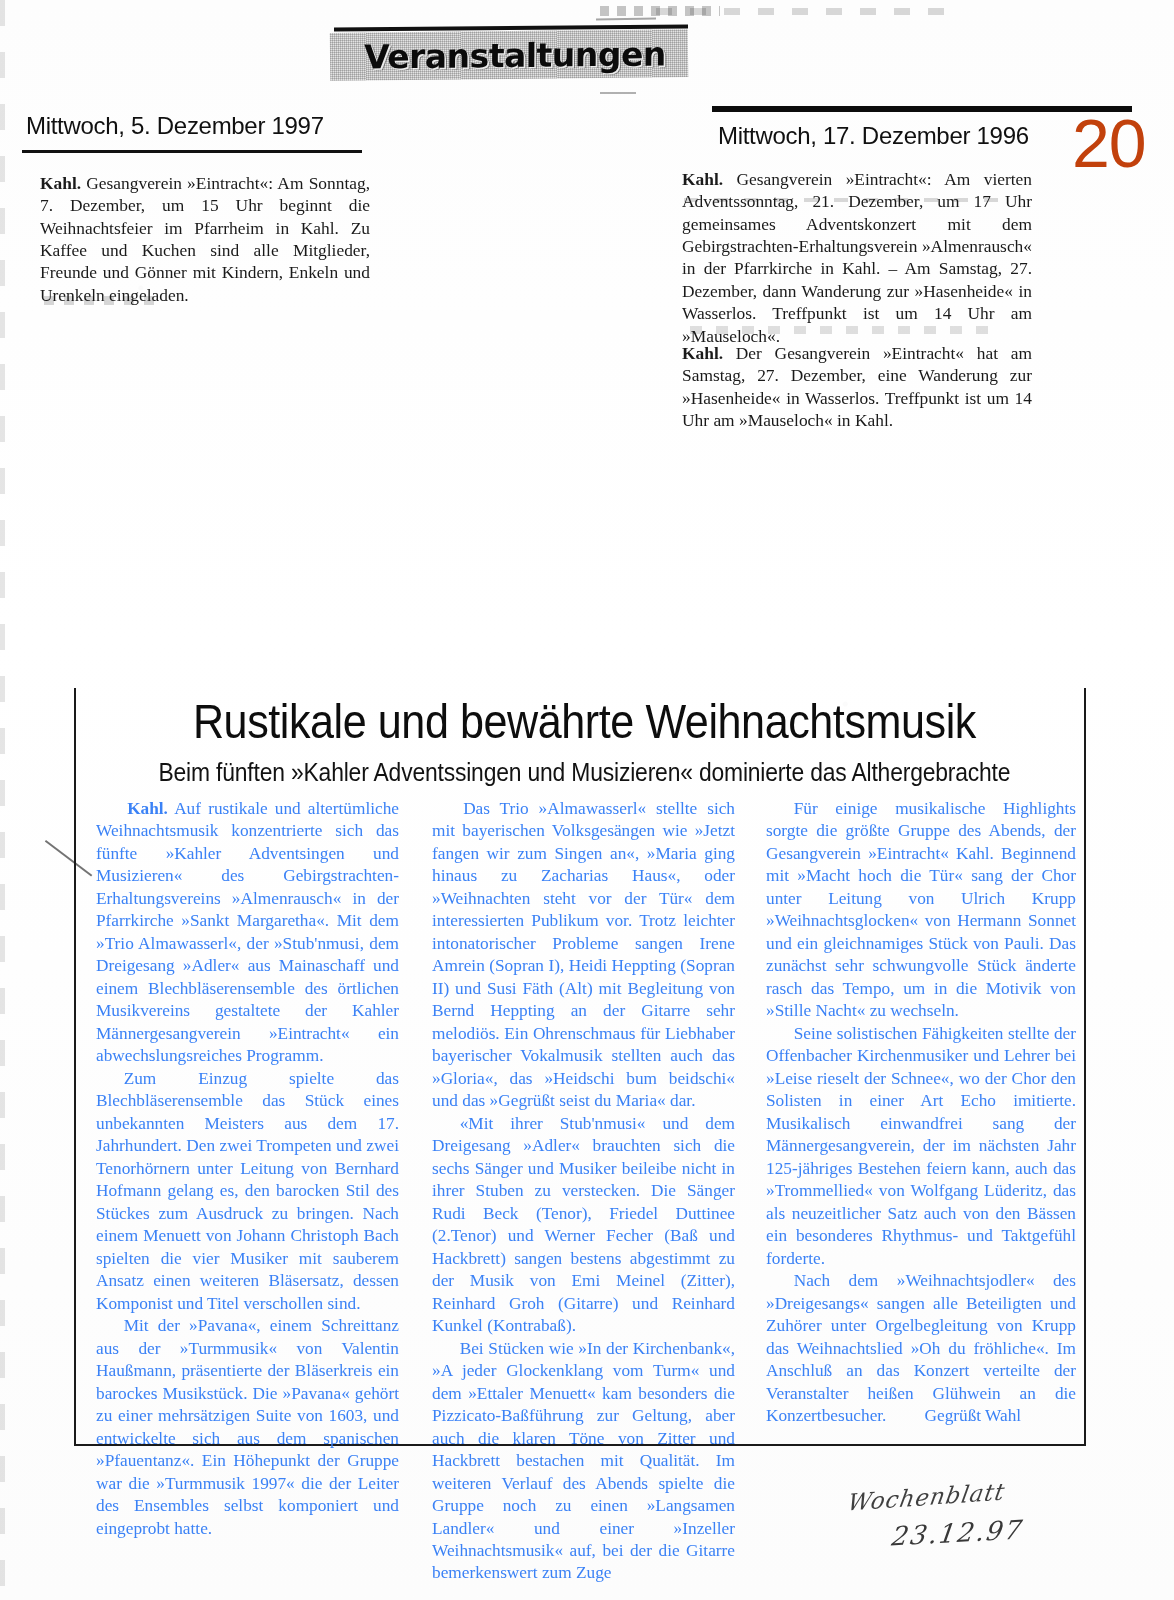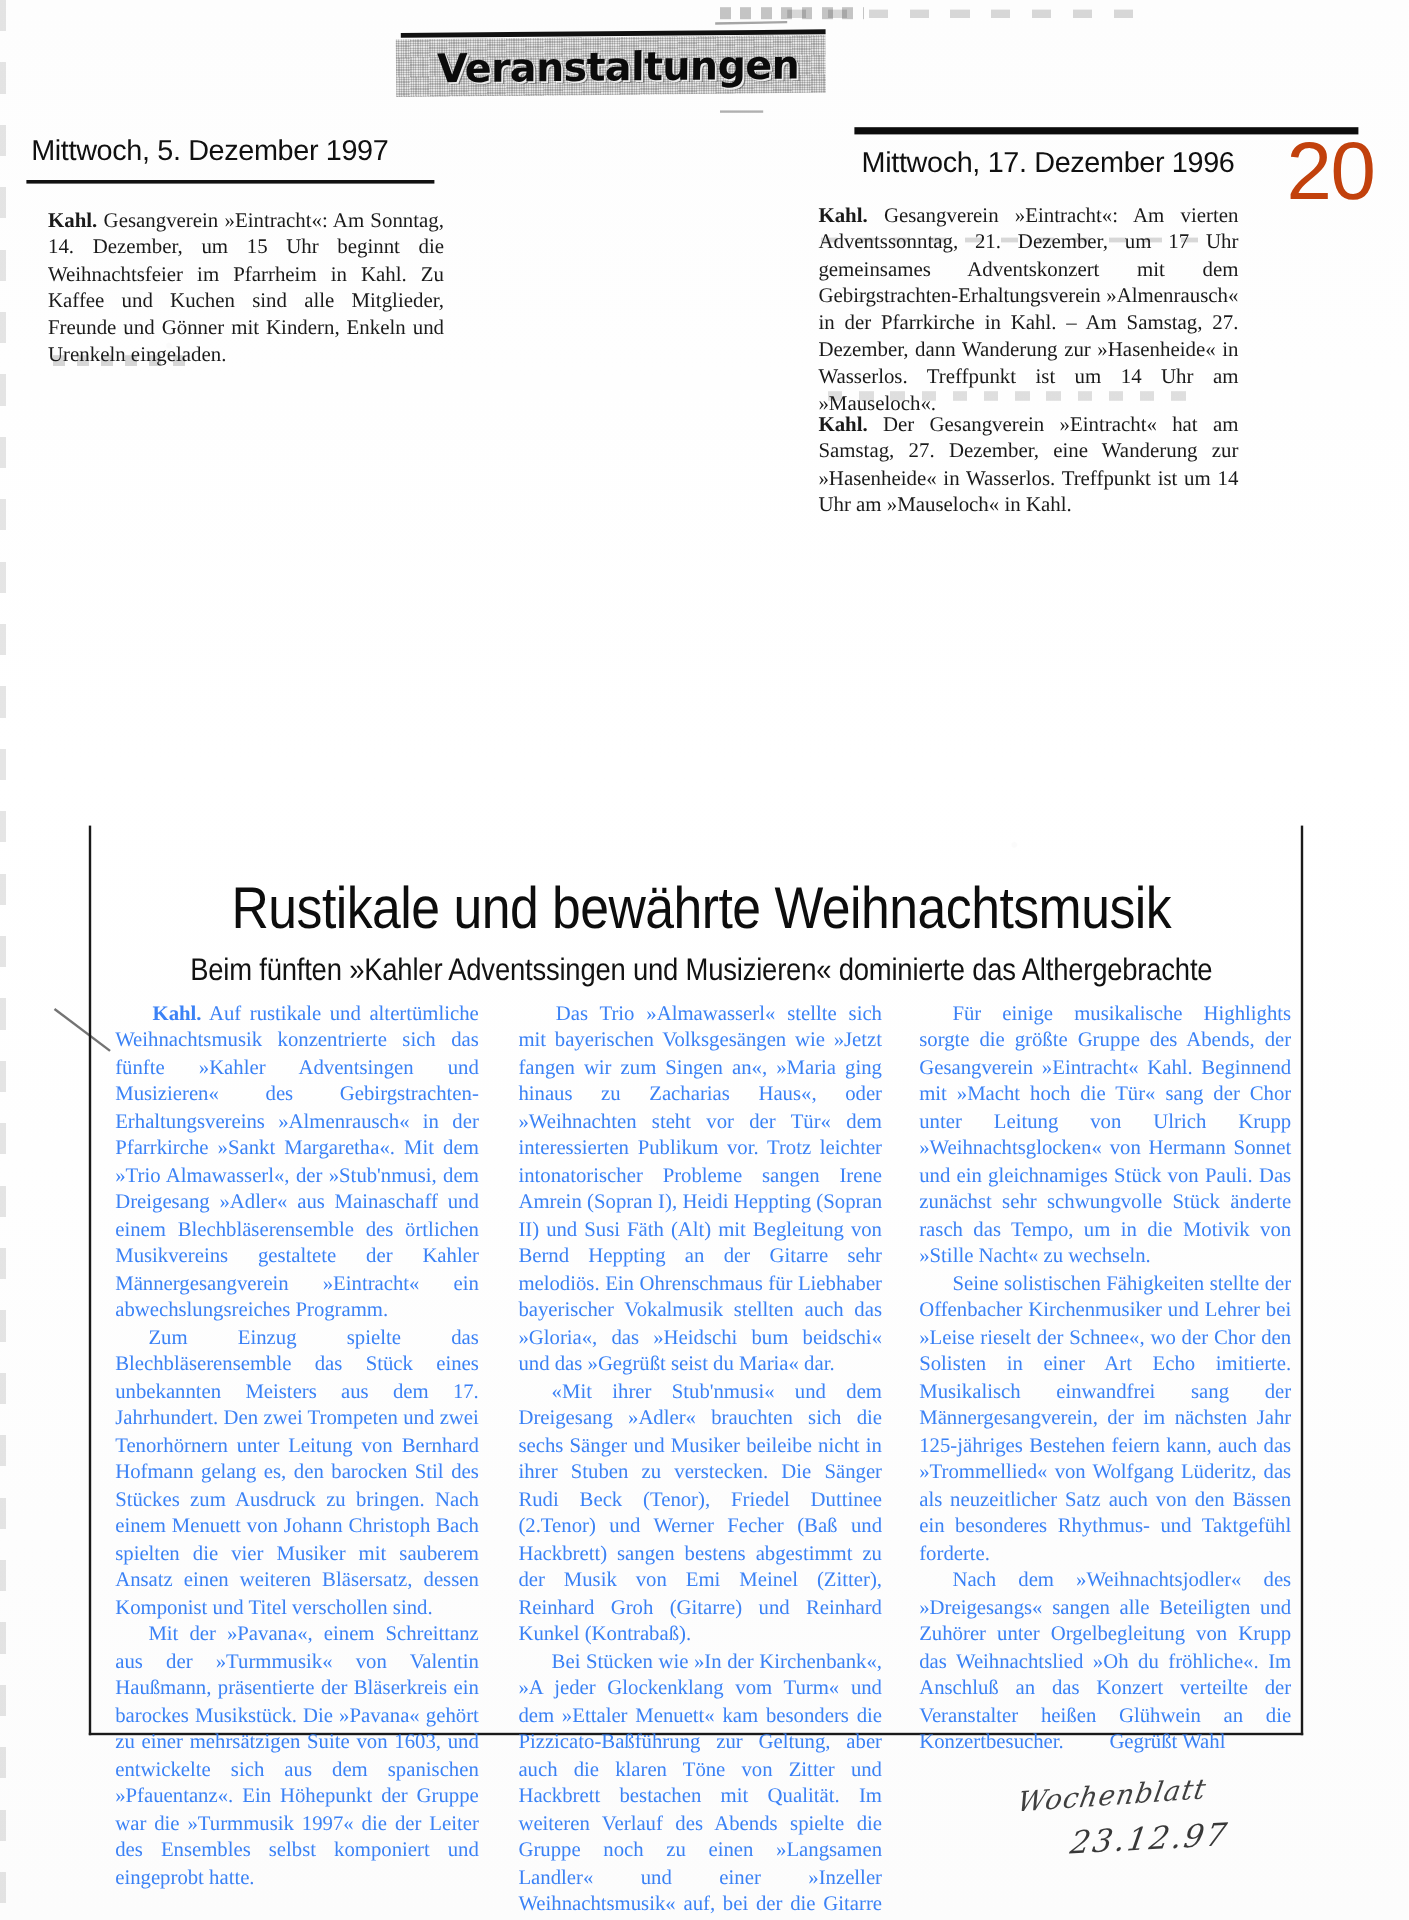--- a/index.html
+++ b/index.html
@@ -101,21 +101,21 @@
     background:repeating-linear-gradient(90deg,rgba(0,0,0,.28) 0 12px,rgba(0,0,0,0) 12px 26px);
     opacity:.45;
   }
 
   
   .article{
     position:absolute;left:74px;top:688px;width:1012px;height:758px;
     border:2px solid #1a1a1a;border-top:none;
     box-sizing:border-box;
   }
-  .article-inner{position:absolute;left:0;top:0;width:100%;height:100%;margin-top:36px;}
+  .article-inner{position:absolute;left:0;top:0;width:100%;height:100%;}
   .headline{
     position:absolute;left:20px;top:8px;width:975px;
     font-family:"Liberation Sans", sans-serif;
     font-weight:normal;
     font-size:49px;line-height:1.04;letter-spacing:-0.5px;
     transform:scaleX(0.88);transform-origin:left top;
     color:#0d0d0d;
     text-align:center;
     width:1110px;
   }
@@ -193,21 +193,21 @@
 <div class="stray-b"></div>
 
 <div class="date-left">Mittwoch, 5. Dezember 1997</div>
 <div class="date-left-rule"></div>
 
 <div class="date-right-rule"></div>
 <div class="date-right">Mittwoch, 17. Dezember 1996</div>
 <div class="page-num">20</div>
 
 <div class="listing col-left-list">
-  <p style="margin:0"><b>Kahl.</b><span> Gesangverein »Eintracht«: Am Sonntag, 14. Dezember, um 15 Uhr beginnt die Weihnachtsfeier im Pfarrheim in Kahl. Zu Kaffee und Kuchen sind alle Mitglieder, Freunde und Gönner mit Kindern, Enkeln und Urenkeln eingeladen.</span></p>
+  <p style="margin:0"><b>Kahl.</b><span> Gesangverein »Eintracht«: Am Sonntag, 7. Dezember, um 15 Uhr beginnt die Weihnachtsfeier im Pfarrheim in Kahl. Zu Kaffee und Kuchen sind alle Mitglieder, Freunde und Gönner mit Kindern, Enkeln und Urenkeln eingeladen.</span></p>
 </div>
 <div class="ghost-line"></div>
 <div class="ghost-line2"></div>
 <div class="ghost-line3"></div>
 
 <div class="listing col-right-list">
   <p style="margin:0"><b>Kahl.</b><span> Gesangverein »Eintracht«: Am vierten Adventssonntag, 21. Dezember, um 17 Uhr gemeinsames Adventskonzert mit dem Gebirgstrachten-Erhaltungsverein »Almenrausch« in der Pfarrkirche in Kahl. – Am Samstag, 27. Dezember, dann Wanderung zur »Hasenheide« in Wasserlos. Treffpunkt ist um 14 Uhr am »Mauseloch«.</span></p>
 </div>
 <div class="listing col-right-list2">
   <p style="margin:0"><b>Kahl.</b><span> Der Gesangverein »Eintracht« hat am Samstag, 27. Dezember, eine Wanderung zur »Hasenheide« in Wasserlos. Treffpunkt ist um 14 Uhr am »Mauseloch« in Kahl.</span></p>

